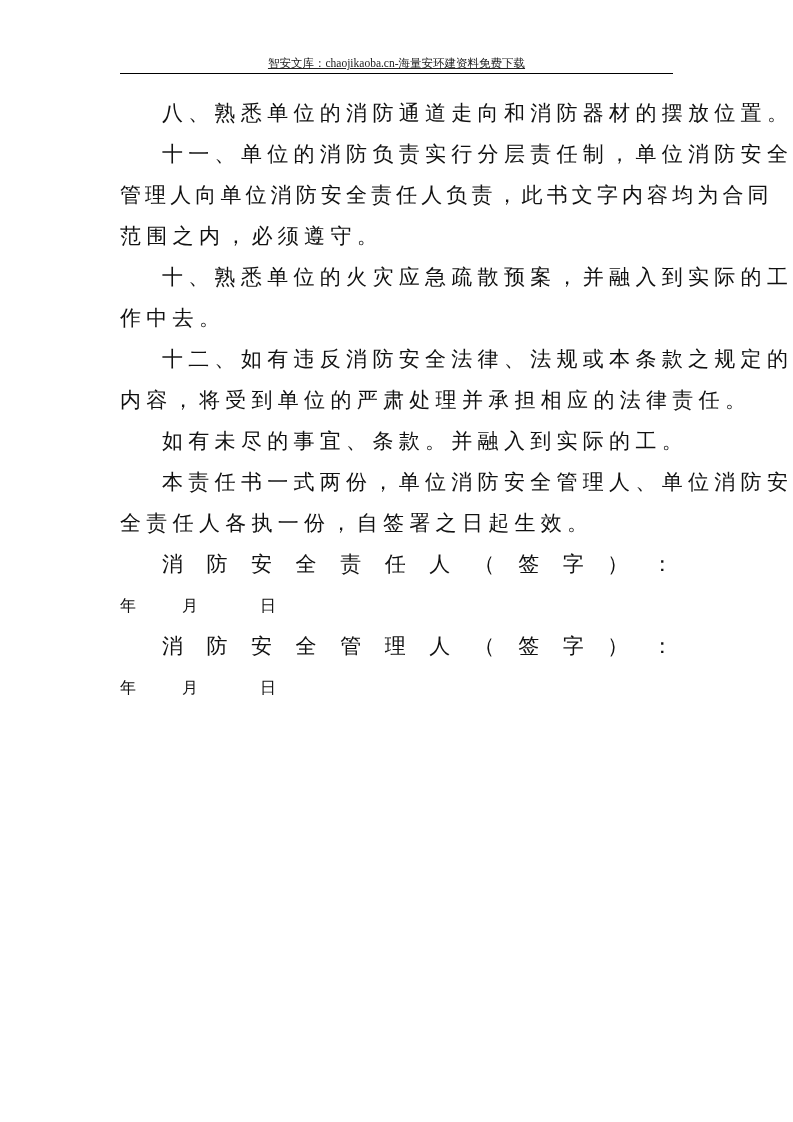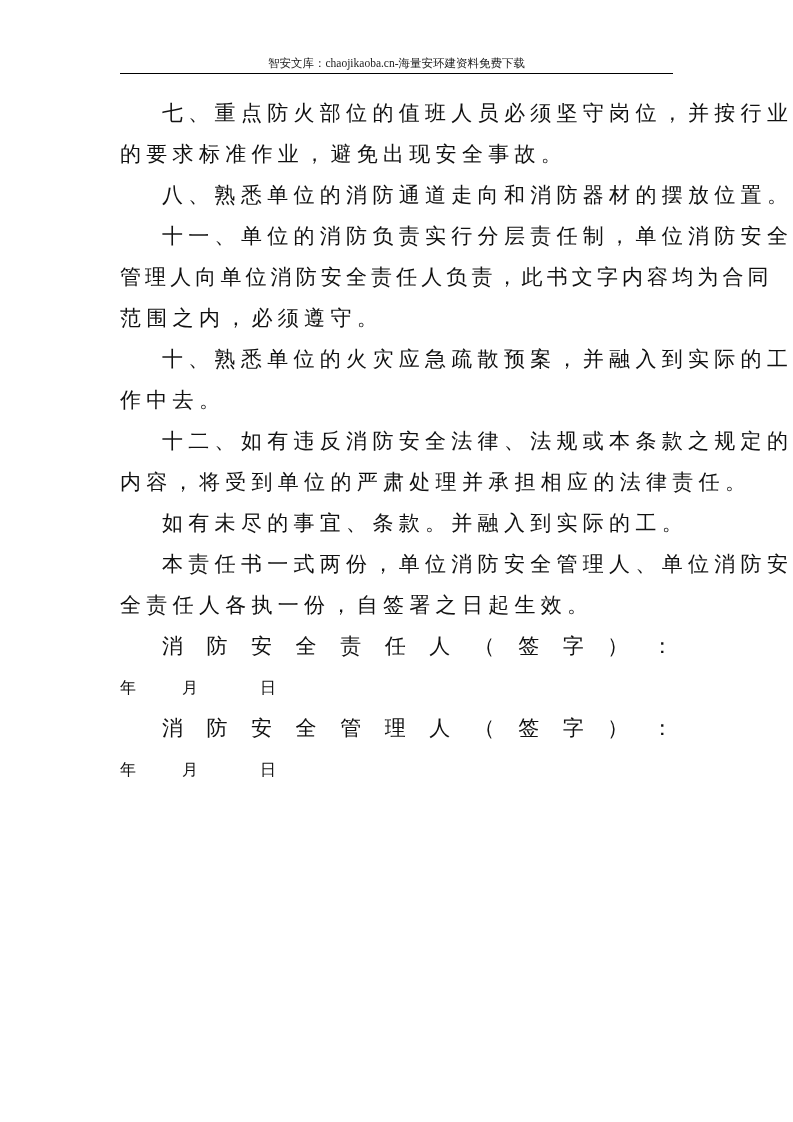--- a/index.html
+++ b/index.html
@@ -19,20 +19,21 @@
       position: absolute;
       top: 55px;
       left: 120px;
       width: 553px;
       height: 20px;
       text-align: center;
       font-size: 11.5px;
       color: #222;
       font-family: "Liberation Serif", "DejaVu Serif", serif;
       line-height: 16px;
+      text-decoration: underline;
     }
     .header-rule {
       position: absolute;
       top: 73px;
       left: 120px;
       width: 553px;
       height: 0;
       border-top: 1px solid #000;
     }
     .content {
@@ -73,24 +74,20 @@
     .date-line .month { width: 78px; }
   </style>
 </head>
 <body>
 
 <div class="header">智安文库：chaojikaoba.cn-海量安环建资料免费下载</div>
 <div class="header-rule"></div>
 
 <div class="content">
 
-  <div>
-    <div class="line indent">七、重点防火部位的值班人员必须坚守岗位，并按行业</div>
-    <div class="line">的要求标准作业，避免出现安全事故。</div>
-  </div>
 
   <div>
     <div class="line indent">八、熟悉单位的消防通道走向和消防器材的摆放位置。</div>
   </div>
 
 
   <div>
     <div class="line indent">十一、单位的消防负责实行分层责任制，单位消防安全</div>
     <div class="line" style="letter-spacing:4.1px">管理人向单位消防安全责任人负责，此书文字内容均为合同</div>
     <div class="line">范围之内，必须遵守。</div>

